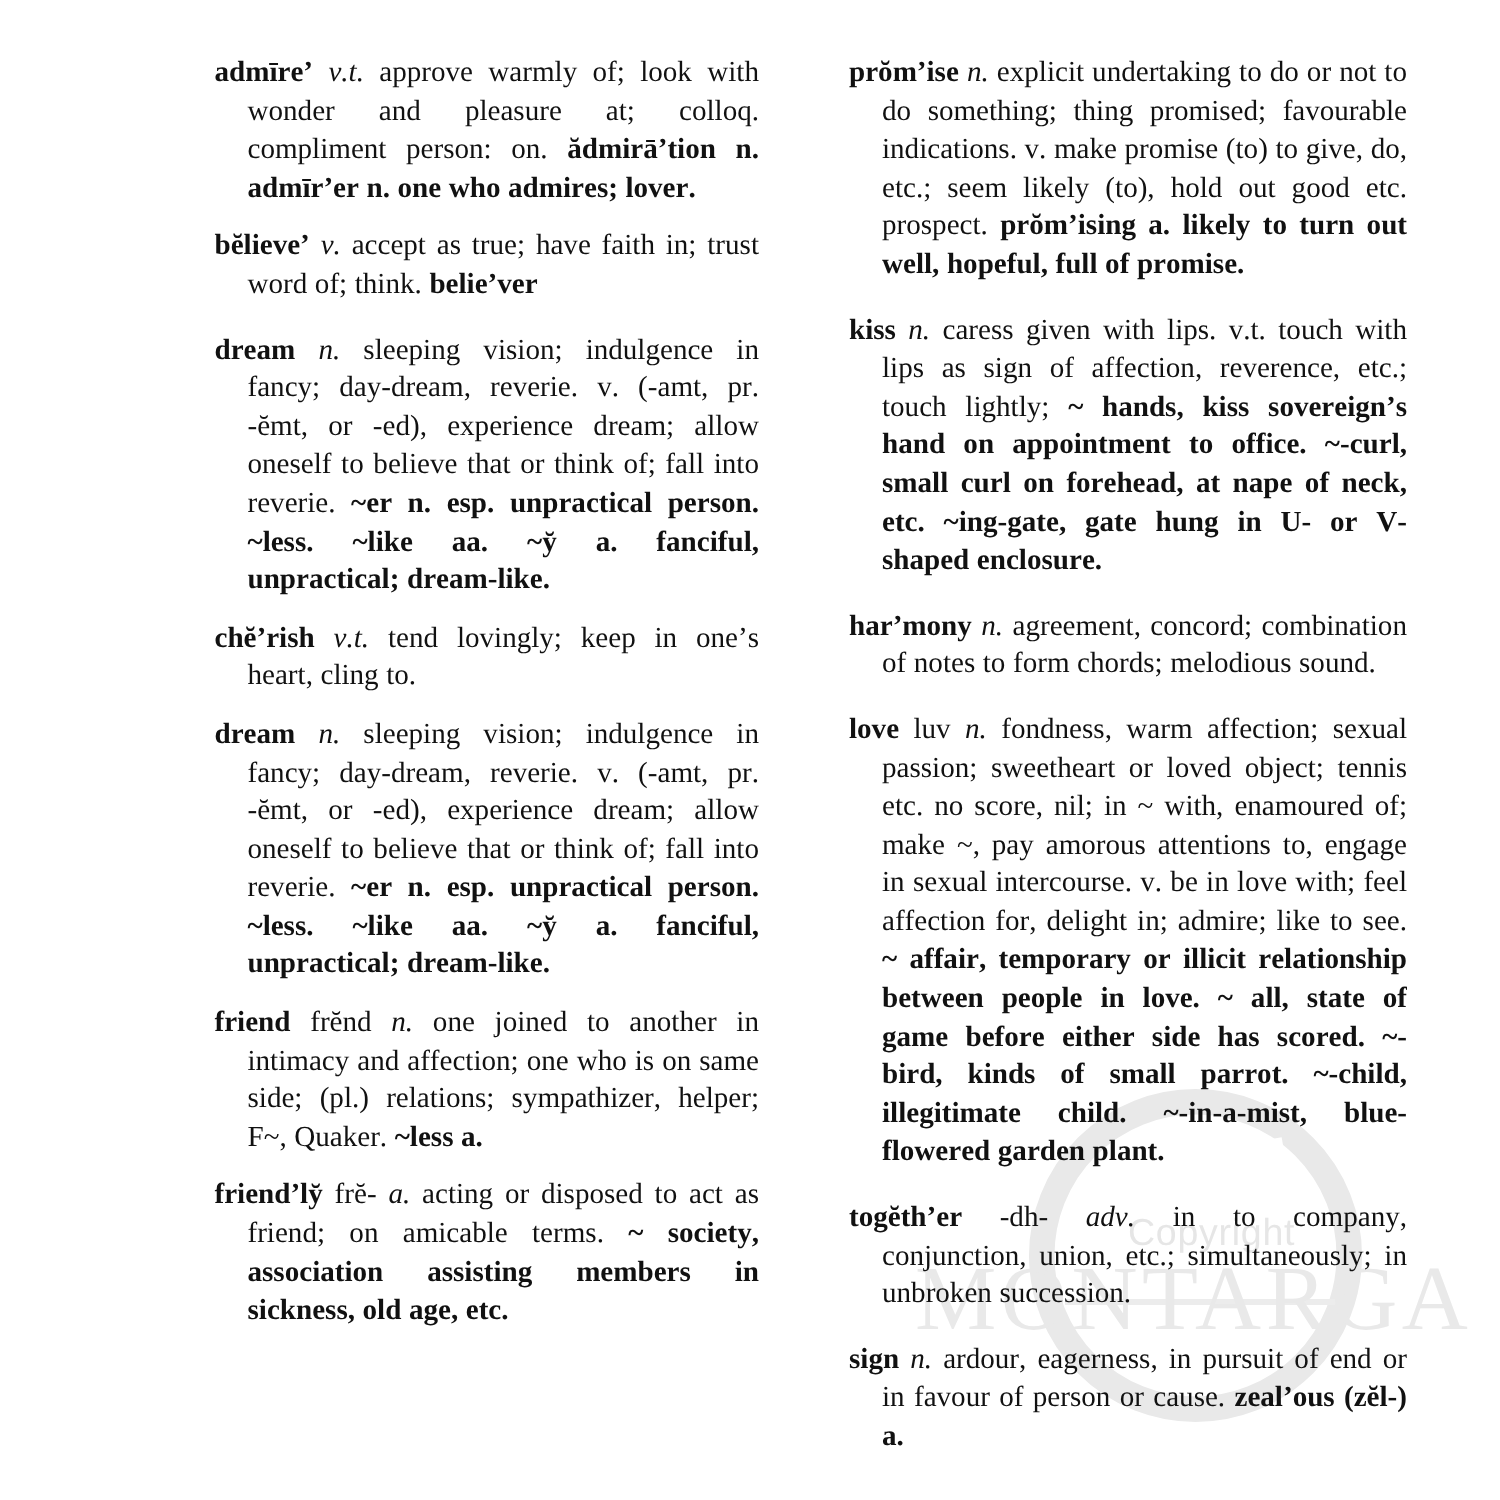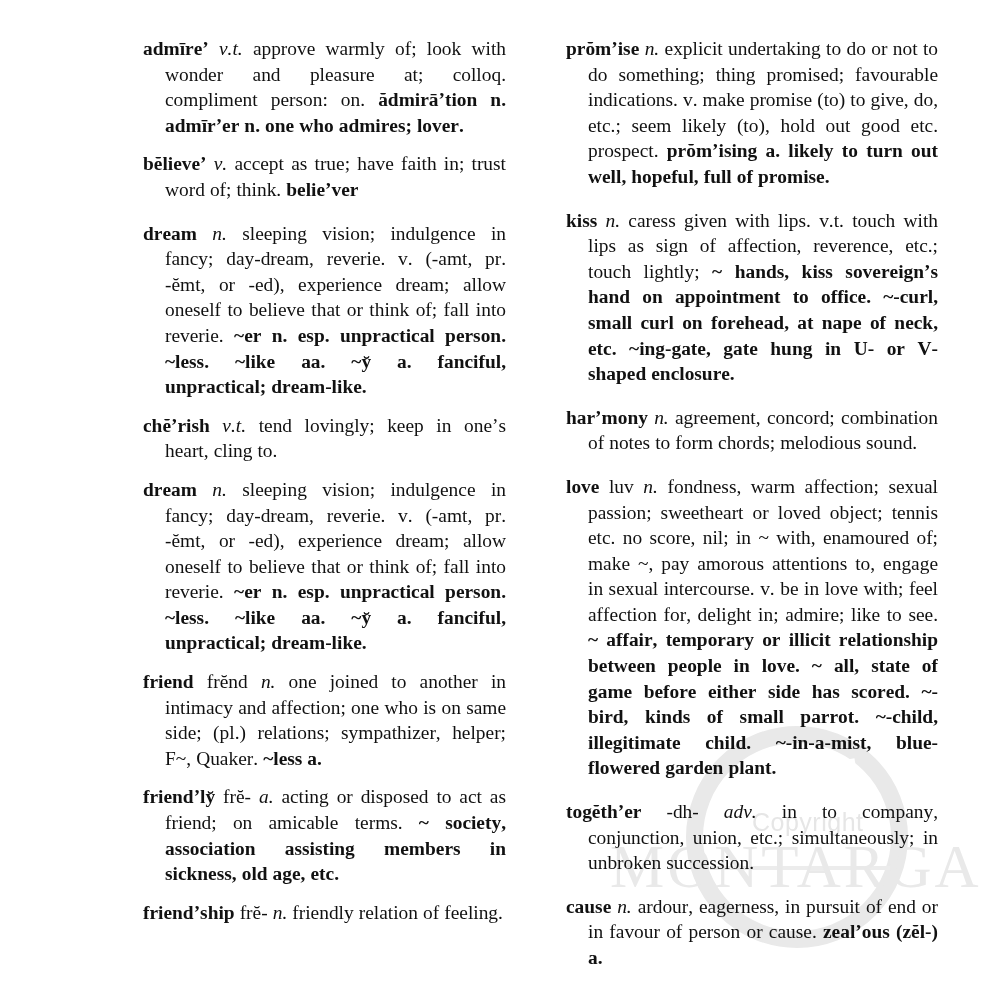--- a/index.html
+++ b/index.html
@@ -176,33 +176,32 @@
       <p class="entry"><span class="hw">dream</span> <span class="pos">n.</span> <span>sleeping vision; indulgence in fancy; day-dream, reverie. v. (-amt, pr. -ĕmt, or -ed), experience dream; allow oneself to believe that or think of; fall into reverie.</span> <span class="sub">~er n. esp. unpractical person. ~less. ~like aa. ~y̆ a. fanciful, unpractical; dream-like.</span></p>
 
       <p class="entry"><span class="hw">chĕ’rish</span> <span class="pos">v.t.</span> <span>tend lovingly; keep in one’s heart, cling to.</span></p>
 
       <p class="entry"><span class="hw">dream</span> <span class="pos">n.</span> <span>sleeping vision; indulgence in fancy; day-dream, reverie. v. (-amt, pr. -ĕmt, or -ed), experience dream; allow oneself to believe that or think of; fall into reverie.</span> <span class="sub">~er n. esp. unpractical person. ~less. ~like aa. ~y̆ a. fanciful, unpractical; dream-like.</span></p>
 
       <p class="entry"><span class="hw">friend</span> <span class="phon">frĕnd</span> <span class="pos">n.</span> <span>one joined to another in intimacy and affection; one who is on same side; (pl.) relations; sympathizer, helper; F~, Quaker.</span> <span class="sub">~less a.</span></p>
 
       <p class="entry"><span class="hw">friend’ly̆</span> <span class="phon">frĕ-</span> <span class="pos">a.</span> <span>acting or disposed to act as friend; on amicable terms.</span> <span class="sub">~ society, association assisting members in sickness, old age, etc.</span></p>
 
-      <p class="entry"><span class="hw">friend’ship</span> <span class="phon">frĕ-</span> <span class="pos">n.</span> <span>friendly relation of feeling.</span></p>
 
     </div>
 
     <div class="column" id="column-right">
 
       <p class="entry gap-wide"><span class="hw">prŏm’ise</span> <span class="pos">n.</span> <span>explicit undertaking to do or not to do something; thing promised; favourable indications. v. make promise (to) to give, do, etc.; seem likely (to), hold out good etc. prospect.</span> <span class="sub">prŏm’ising a. likely to turn out well, hopeful, full of promise.</span></p>
 
       <p class="entry gap-wide"><span class="hw">kiss</span> <span class="pos">n.</span> <span>caress given with lips. v.t. touch with lips as sign of affection, reverence, etc.; touch lightly;</span> <span class="sub">~ hands, kiss sovereign’s hand on appointment to office. ~-curl, small curl on forehead, at nape of neck, etc. ~ing-gate, gate hung in U- or V-shaped enclosure.</span></p>
 
       <p class="entry gap-wide"><span class="hw">har’mony</span> <span class="pos">n.</span> <span>agreement, concord; combination of notes to form chords; melodious sound.</span></p>
 
       <p class="entry gap-wide"><span class="hw">love</span> <span class="phon">luv</span> <span class="pos">n.</span> <span>fondness, warm affection; sexual passion; sweetheart or loved object; tennis etc. no score, nil; in ~ with, enamoured of; make ~, pay amorous attentions to, engage in sexual intercourse. v. be in love with; feel affection for, delight in; admire; like to see.</span> <span class="sub">~ affair, temporary or illicit relationship between people in love. ~ all, state of game before either side has scored. ~-bird, kinds of small parrot. ~-child, illegitimate child. ~-in-a-mist, blue-flowered garden plant.</span></p>
 
       <p class="entry gap-wide"><span class="hw">togĕth’er</span> <span class="phon">-dh-</span> <span class="pos ital">adv.</span> <span>in to company, conjunction, union, etc.; simultaneously; in unbroken succession.</span></p>
 
-      <p class="entry"><span class="hw">cause</span> <span class="pos">n.</span> <span>ardour, eagerness, in pursuit of end or in favour of person or cause.</span> <span class="sub">zeal’ous (zĕl-) a.</span></p>
+      <p class="entry"><span class="hw">sign</span> <span class="pos">n.</span> <span>ardour, eagerness, in pursuit of end or in favour of person or cause.</span> <span class="sub">zeal’ous (zĕl-) a.</span></p>
 
     </div>
   </div>
 </div>
 
 </body></html>

